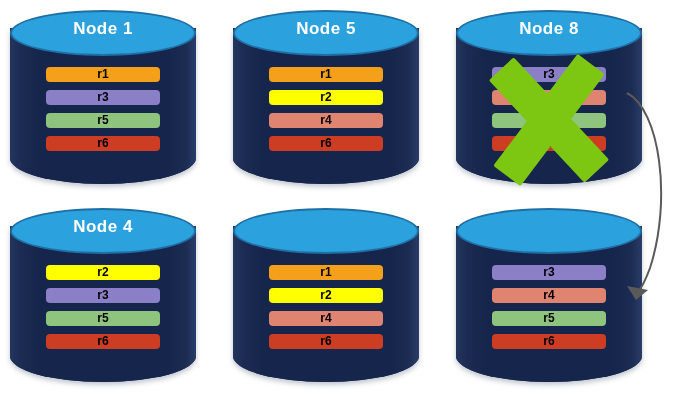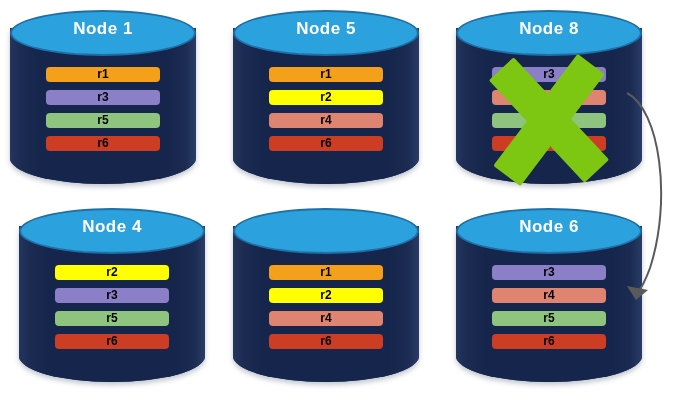--- a/index.html
+++ b/index.html
@@ -154,21 +154,21 @@
       <div class="row-bar" style="background-color: rgb(205, 61, 36);">r6</div>
     </div>
     <svg class="x-mark" viewBox="0 0 150 132">
       <g transform="rotate(-3 75 66)">
         <rect x="58" y="-4" width="34" height="140" rx="2" fill="#7DC612" transform="rotate(40 75 66)"></rect>
         <rect x="58" y="-4" width="34" height="140" rx="2" fill="#7DC612" transform="rotate(-40 75 66)"></rect>
       </g>
     </svg>
   </div>
 
-  <div class="node" style="left:19px; top:208px;">
+  <div class="node" style="left:10px; top:208px;">
     <div class="cyl-body">
       <div class="cyl-body-inner"></div>
     </div>
     <div class="cyl-top"></div>
     <div class="node-label">Node  4</div>
     <div class="rows">
       <div class="row-bar" style="background-color: rgb(255, 255, 0);">r2</div>
       <div class="row-bar" style="background-color: rgb(139, 127, 199);">r3</div>
       <div class="row-bar" style="background-color: rgb(143, 196, 126);">r5</div>
       <div class="row-bar" style="background-color: rgb(205, 61, 36);">r6</div>
@@ -186,21 +186,20 @@
       <div class="row-bar" style="background-color: rgb(224, 132, 114);">r4</div>
       <div class="row-bar" style="background-color: rgb(205, 61, 36);">r6</div>
     </div>
   </div>
 
   <div class="node" style="left:456px; top:208px;">
     <div class="cyl-body">
       <div class="cyl-body-inner"></div>
     </div>
     <div class="cyl-top"></div>
-    <div class="node-label">Node  6</div>
     <div class="rows">
       <div class="row-bar" style="background-color: rgb(139, 127, 199);">r3</div>
       <div class="row-bar" style="background-color: rgb(224, 132, 114);">r4</div>
       <div class="row-bar" style="background-color: rgb(143, 196, 126);">r5</div>
       <div class="row-bar" style="background-color: rgb(205, 61, 36);">r6</div>
     </div>
   </div>
 
   <svg class="arrow-layer" viewBox="0 0 676 402">
     <path d="M 627 93 C 660 110, 672 200, 650 268 C 645 282, 640 290, 636 295" fill="none" stroke="#5A5A5A" stroke-width="2"></path>

